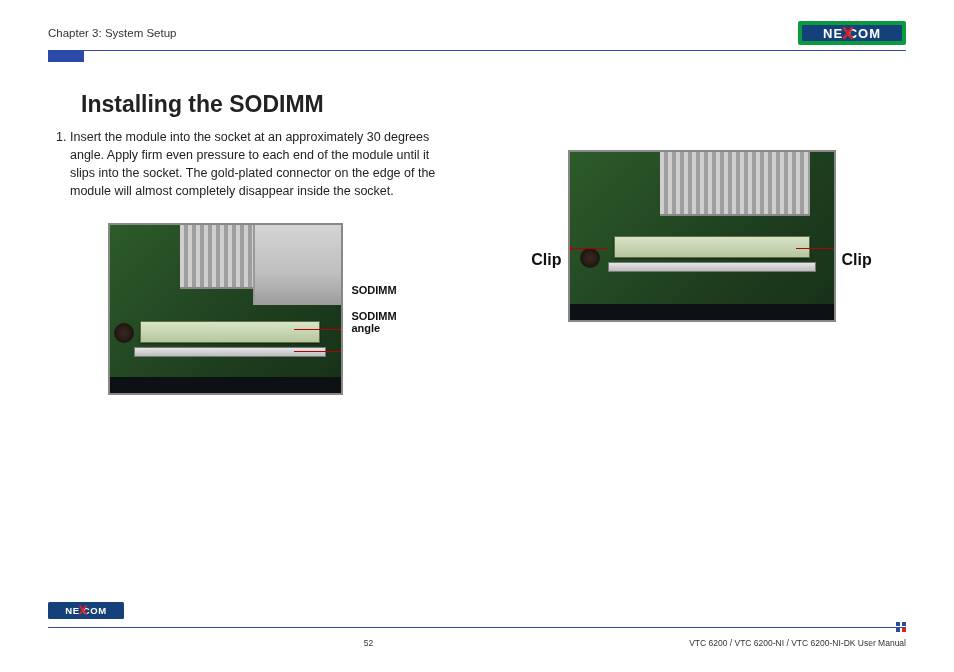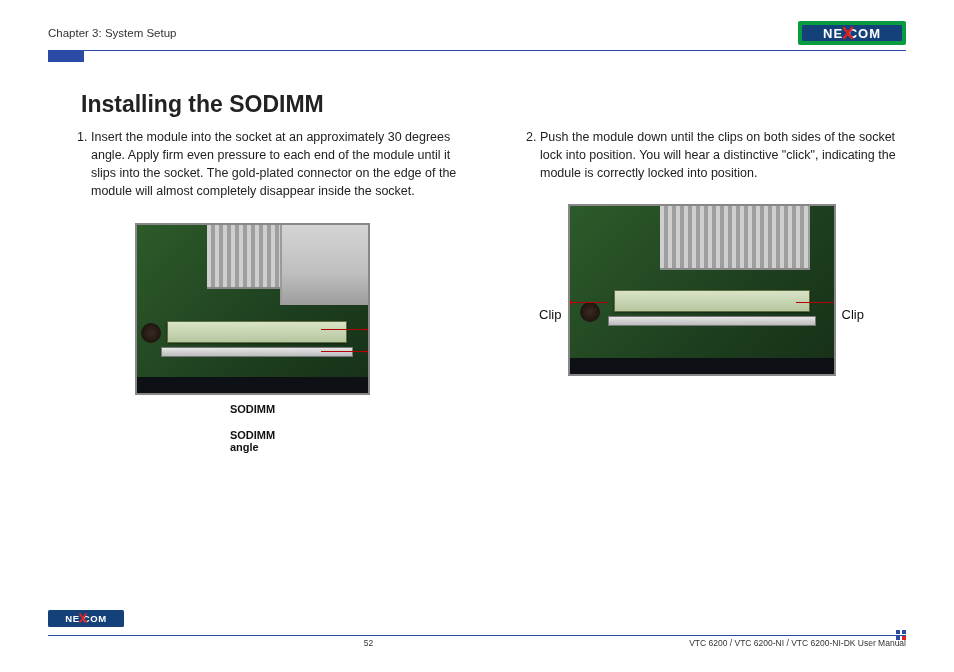--- a/index.html
+++ b/index.html
@@ -13,47 +13,47 @@
 
   .blue-rule { position: relative; margin-top: 4px; height: 1px; background: #2a4aa5; }
   .blue-rule .tab { position: absolute; left: 0; top: 0; width: 36px; height: 12px; background: #2a4aa5; }
 
   .content { margin-top: 40px; }
   h1 { font-size: 23px; font-weight: 700; color: #222; margin-bottom: 10px; margin-left: 33px; }
 
   .columns { display: flex; gap: 40px; }
   .col { flex: 1 1 50%; }
   ol { list-style: decimal; padding-left: 22px; }
-  li { font-size: 12.5px; line-height: 1.45; color: #222; margin-left: 21px; }
+  li { font-size: 12.5px; line-height: 1.45; color: #222; }
 
   .figwrap { display: flex; align-items: center; margin-top: 22px; }
-  .figwrap.col-left { justify-content: center; gap: 8px; flex-direction: column; }
+  .figwrap.col-left { justify-content: center; gap: 8px; }
   .figwrap.col-right { justify-content: center; gap: 6px; }
 
   .photo { width: 235px; height: 172px; border: 2px solid #888; position: relative; overflow: hidden; display:flex; flex-direction:column; }
   .photo .pcb { flex: 1; background: linear-gradient(135deg, #2d5b2a 0%, #1e3f1f 60%, #163018 100%); position: relative; }
   .photo .chassis { height: 80px; background: linear-gradient(180deg, #d4d4d4 0%, #bfbfbf 60%, #9d9d9d 100%); position: absolute; top: 0; right: 0; width: 88px; border-left: 2px solid #9a9a9a; }
   .photo .sink { position:absolute; top:0; left: 70px; width: 130px; height: 64px; background: repeating-linear-gradient(90deg,#cfcfcf 0 4px,#9e9e9e 4px 8px); border-bottom: 2px solid #888; }
   .photo .dimm { position:absolute; top: 96px; left: 30px; width: 180px; height: 22px; background: linear-gradient(180deg,#d9e4c7,#b6c69f); border:1px solid #5e6e40; box-shadow: 0 1px 2px rgba(0,0,0,.4); }
   .photo .slot { position:absolute; top: 122px; left: 24px; width: 192px; height: 10px; background: linear-gradient(180deg,#e6e6e6,#bcbcbc); border:1px solid #777; }
   .photo .cap { position:absolute; width:20px; height:20px; border-radius:50%; background: radial-gradient(circle,#3a2a20,#120c08); }
   .photo .black { position:absolute; bottom:0; left:0; right:0; height:16px; background:#0d1014; }
   .pointer { position:absolute; height:1px; background:#b30000; }
   .pointer::after { content:''; position:absolute; right:-1px; top:-2px; width:5px; height:5px; background:#b30000; border-radius:50%; }
   .pointer.left::after { right:auto; left:-1px; }
 
   .callouts-right { display:flex; flex-direction:column; gap:14px; font-size:11px; font-weight:700; color:#111; }
-  .callout-side { font-size:13px; font-weight:400; color:#111;margin-top:48px; }
+  .callout-side { font-size:16px; font-weight:700; color:#111;margin-top:48px; }
 
   .footer { position:absolute; left:48px; right:48px; bottom:24px; }
   .foot-rule { height:1px; background:#2a4aa5; position:relative; }
   .foot-rule .end { position:absolute; right:0; top:-5px; width:10px; height:10px; }
   .foot-rule .end span { position:absolute; width:4px; height:4px; background:#2a4aa5; }
   .foot-line { display:flex; justify-content:space-between; align-items:flex-end; margin-top:2px; font-size:8.5px; color:#333; }
-  .foot-center { flex:1; text-align:center; }
+  .foot-center { flex:1; text-align:center;margin-top:8px; }
   .logo-mini { margin-bottom:4px; }
 </style>
 </head>
 <body>
 
 <div class="page">
 
   <div class="topbar">
     <div class="chapter">Chapter 3: System Setup</div>
     <div class="logo-badge">
@@ -96,23 +96,20 @@
             <div>SODIMM</div>
             <div>
               <div>SODIMM</div>
               <div>angle</div>
             </div>
           </div>
         </div>
       </div>
 
       <div class="col">
-        <ol start="2">
-          <li>Push the module down until the clips on both sides of the socket lock into position. You will hear a distinctive "click", indicating the module is correctly locked into position.</li>
-        </ol>
         <div class="figwrap col-right">
           <div class="callout-side">Clip</div>
           <div class="photo" style="width:268px;">
             <div class="pcb">
               <div class="sink" style="left:90px; width:150px;"></div>
               <div class="cap" style="top:96px; left:10px;"></div>
               <div class="dimm" style="top:84px; left:44px; width:196px;"></div>
               <div class="slot" style="top:110px; left:38px; width:208px;"></div>
               <div class="black"></div>
               <div class="pointer left" style="top:96px; left:-2px; width:40px;"></div>

